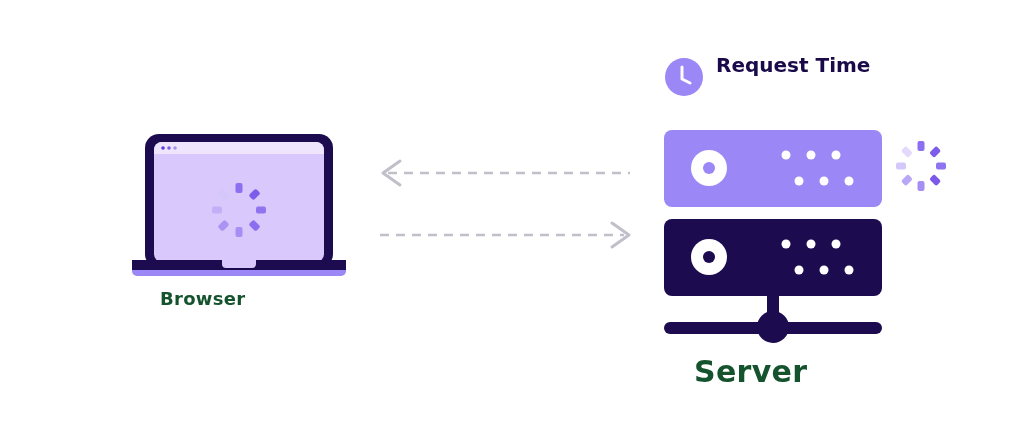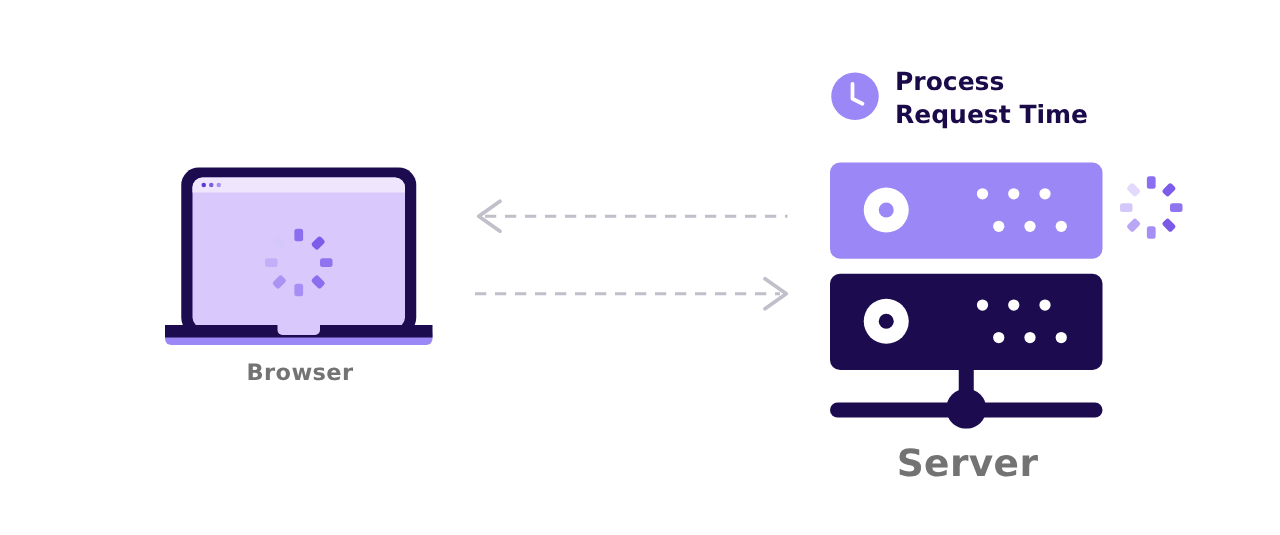--- a/index.html
+++ b/index.html
@@ -2,21 +2,21 @@
 <html><head>
 <meta charset="utf-8">
 <style>
   html, body { margin:0; padding:0; }
   body {
     width:1024px; height:428px; background:#ffffff; position:relative; overflow:hidden;
     font-family: "DejaVu Sans", "Liberation Sans", sans-serif;
   }
   .abs { position:absolute; }
   .label {
-    position:absolute; font-weight:bold; color:#737373; text-align:center;
+    position:absolute; font-weight:bold; color:#14532d; 
     letter-spacing:0.3px;
   }
   svg { display:block; }
 </style>
 </head>
 <body>
 
 <div class="abs" style="left:128px;top:130px;width:222px;height:150px;">
   <svg width="222" height="150" viewBox="0 0 222 150">
 
@@ -62,21 +62,20 @@
   </svg>
 </div>
 
 <div class="abs" style="left:664px;top:57px;width:40px;height:40px;">
   <svg width="40" height="40" viewBox="0 0 40 40">
     <circle cx="20" cy="20" r="19" fill="#9b87f5"></circle>
     <polyline points="18,10 18,22 26,26" fill="none" stroke="#ffffff" stroke-width="3" stroke-linecap="round" stroke-linejoin="round"></polyline>
   </svg>
 </div>
 <div class="abs" style="left:716px;top:52px;color:#1a0a4a;font-weight:bold;font-size:20px;line-height:26px;">
-  <div>Process</div>
   <div>Request Time</div>
 </div>
 
 <div class="abs" style="left:660px;top:128px;width:230px;height:215px;">
   <svg width="230" height="215" viewBox="0 0 230 215">
 
     <g>
       <rect x="4" y="2" width="218" height="77" rx="8" fill="#9b87f5"></rect>
       <circle cx="49" cy="40" r="18" fill="#ffffff"></circle>
       <circle cx="49" cy="40" r="6" fill="#9b87f5"></circle>

